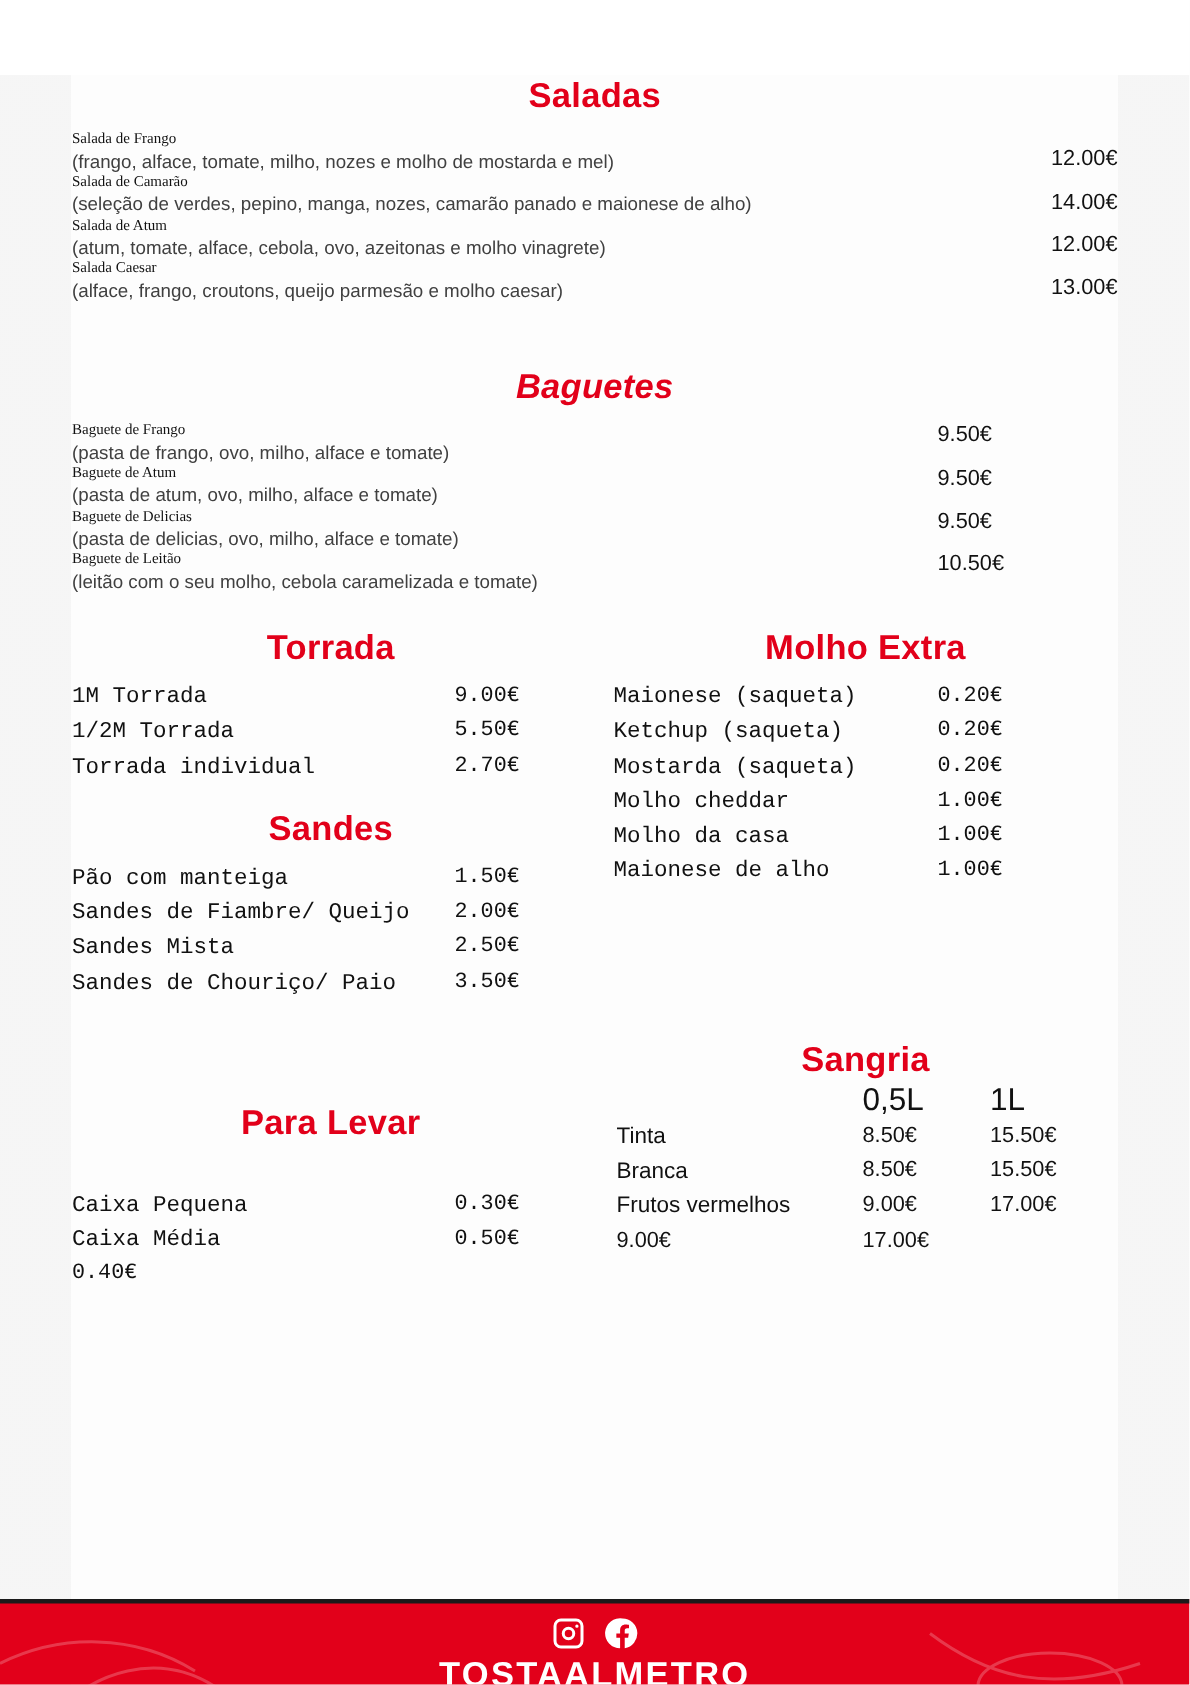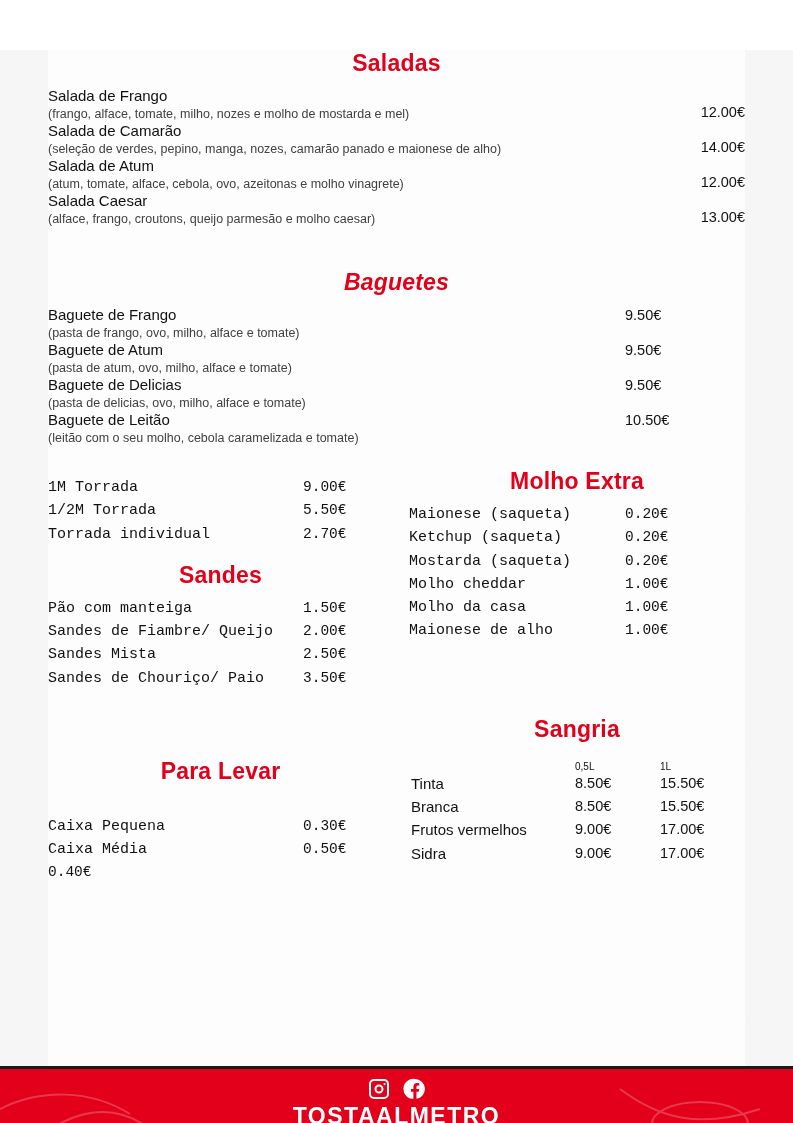--- a/index.html
+++ b/index.html
@@ -38,23 +38,24 @@
   h2.section-title {
     color: #e2001a;
     font-size: 23px;
     font-weight: bold;
     text-align: center;
     margin: 0;
     padding: 0;
     letter-spacing: 0.2px;
   }
   .item-name {
-    font-size: 15px;
+    font-size: 10px;
     color: #111;
     line-height: 1.25;
+    font-family: Liberation Serif, serif;
   }
   .item-desc {
     font-size: 12.5px;
     color: #404040;
     line-height: 1.3;
   }
   .price {
     font-size: 14.5px;
     color: #111;
     white-space: nowrap;
@@ -110,22 +111,22 @@
     column-gap: 16px;
     margin-top: 26px;
   }
   #paralevar-title { margin-top: 42px; }
   .paralevar-list { margin-top: 30px; }
 
   #sangria-title { margin-top: 0; text-align: center; }
   .sangria-head {
     display: grid;
     grid-template-columns: 1fr 85px 85px;
-    font-size: 10px;
-    margin-top: 18px;
+    font-size: 21px;
+    margin-top: 2px;
     padding-left: 2px;
   }
   .sangria-row {
     display: grid;
     grid-template-columns: 1fr 85px 85px;
     font-size: 15px;
     line-height: 1.55;
     padding-left: 2px;
   }
 
@@ -243,20 +244,21 @@
           <div class="item-name">Baguete de Leitão</div>
           <div class="item-desc">(leitão com o seu molho, cebola caramelizada e tomate)</div>
         </div>
         <div class="price">10.50€</div>
       </div>
     </div>
 
     <div class="mid">
 
       <div class="col-left">
+        <h2 class="section-title">Torrada</h2>
         <div class="simple-list">
           <div class="simple-row">
             <span>1M Torrada</span>
             <span class="price">9.00€</span>
           </div>
           <div class="simple-row">
             <span>1/2M Torrada</span>
             <span class="price">5.50€</span>
           </div>
           <div class="simple-row">
@@ -353,21 +355,20 @@
             <span>Branca</span>
             <span class="price">8.50€</span>
             <span class="price">15.50€</span>
           </div>
           <div class="sangria-row">
             <span>Frutos vermelhos</span>
             <span class="price">9.00€</span>
             <span class="price">17.00€</span>
           </div>
           <div class="sangria-row">
-            <span>Sidra</span>
             <span class="price">9.00€</span>
             <span class="price">17.00€</span>
           </div>
         </div>
       </div>
     </div>
 
   </div>
 
   <div class="footer">

